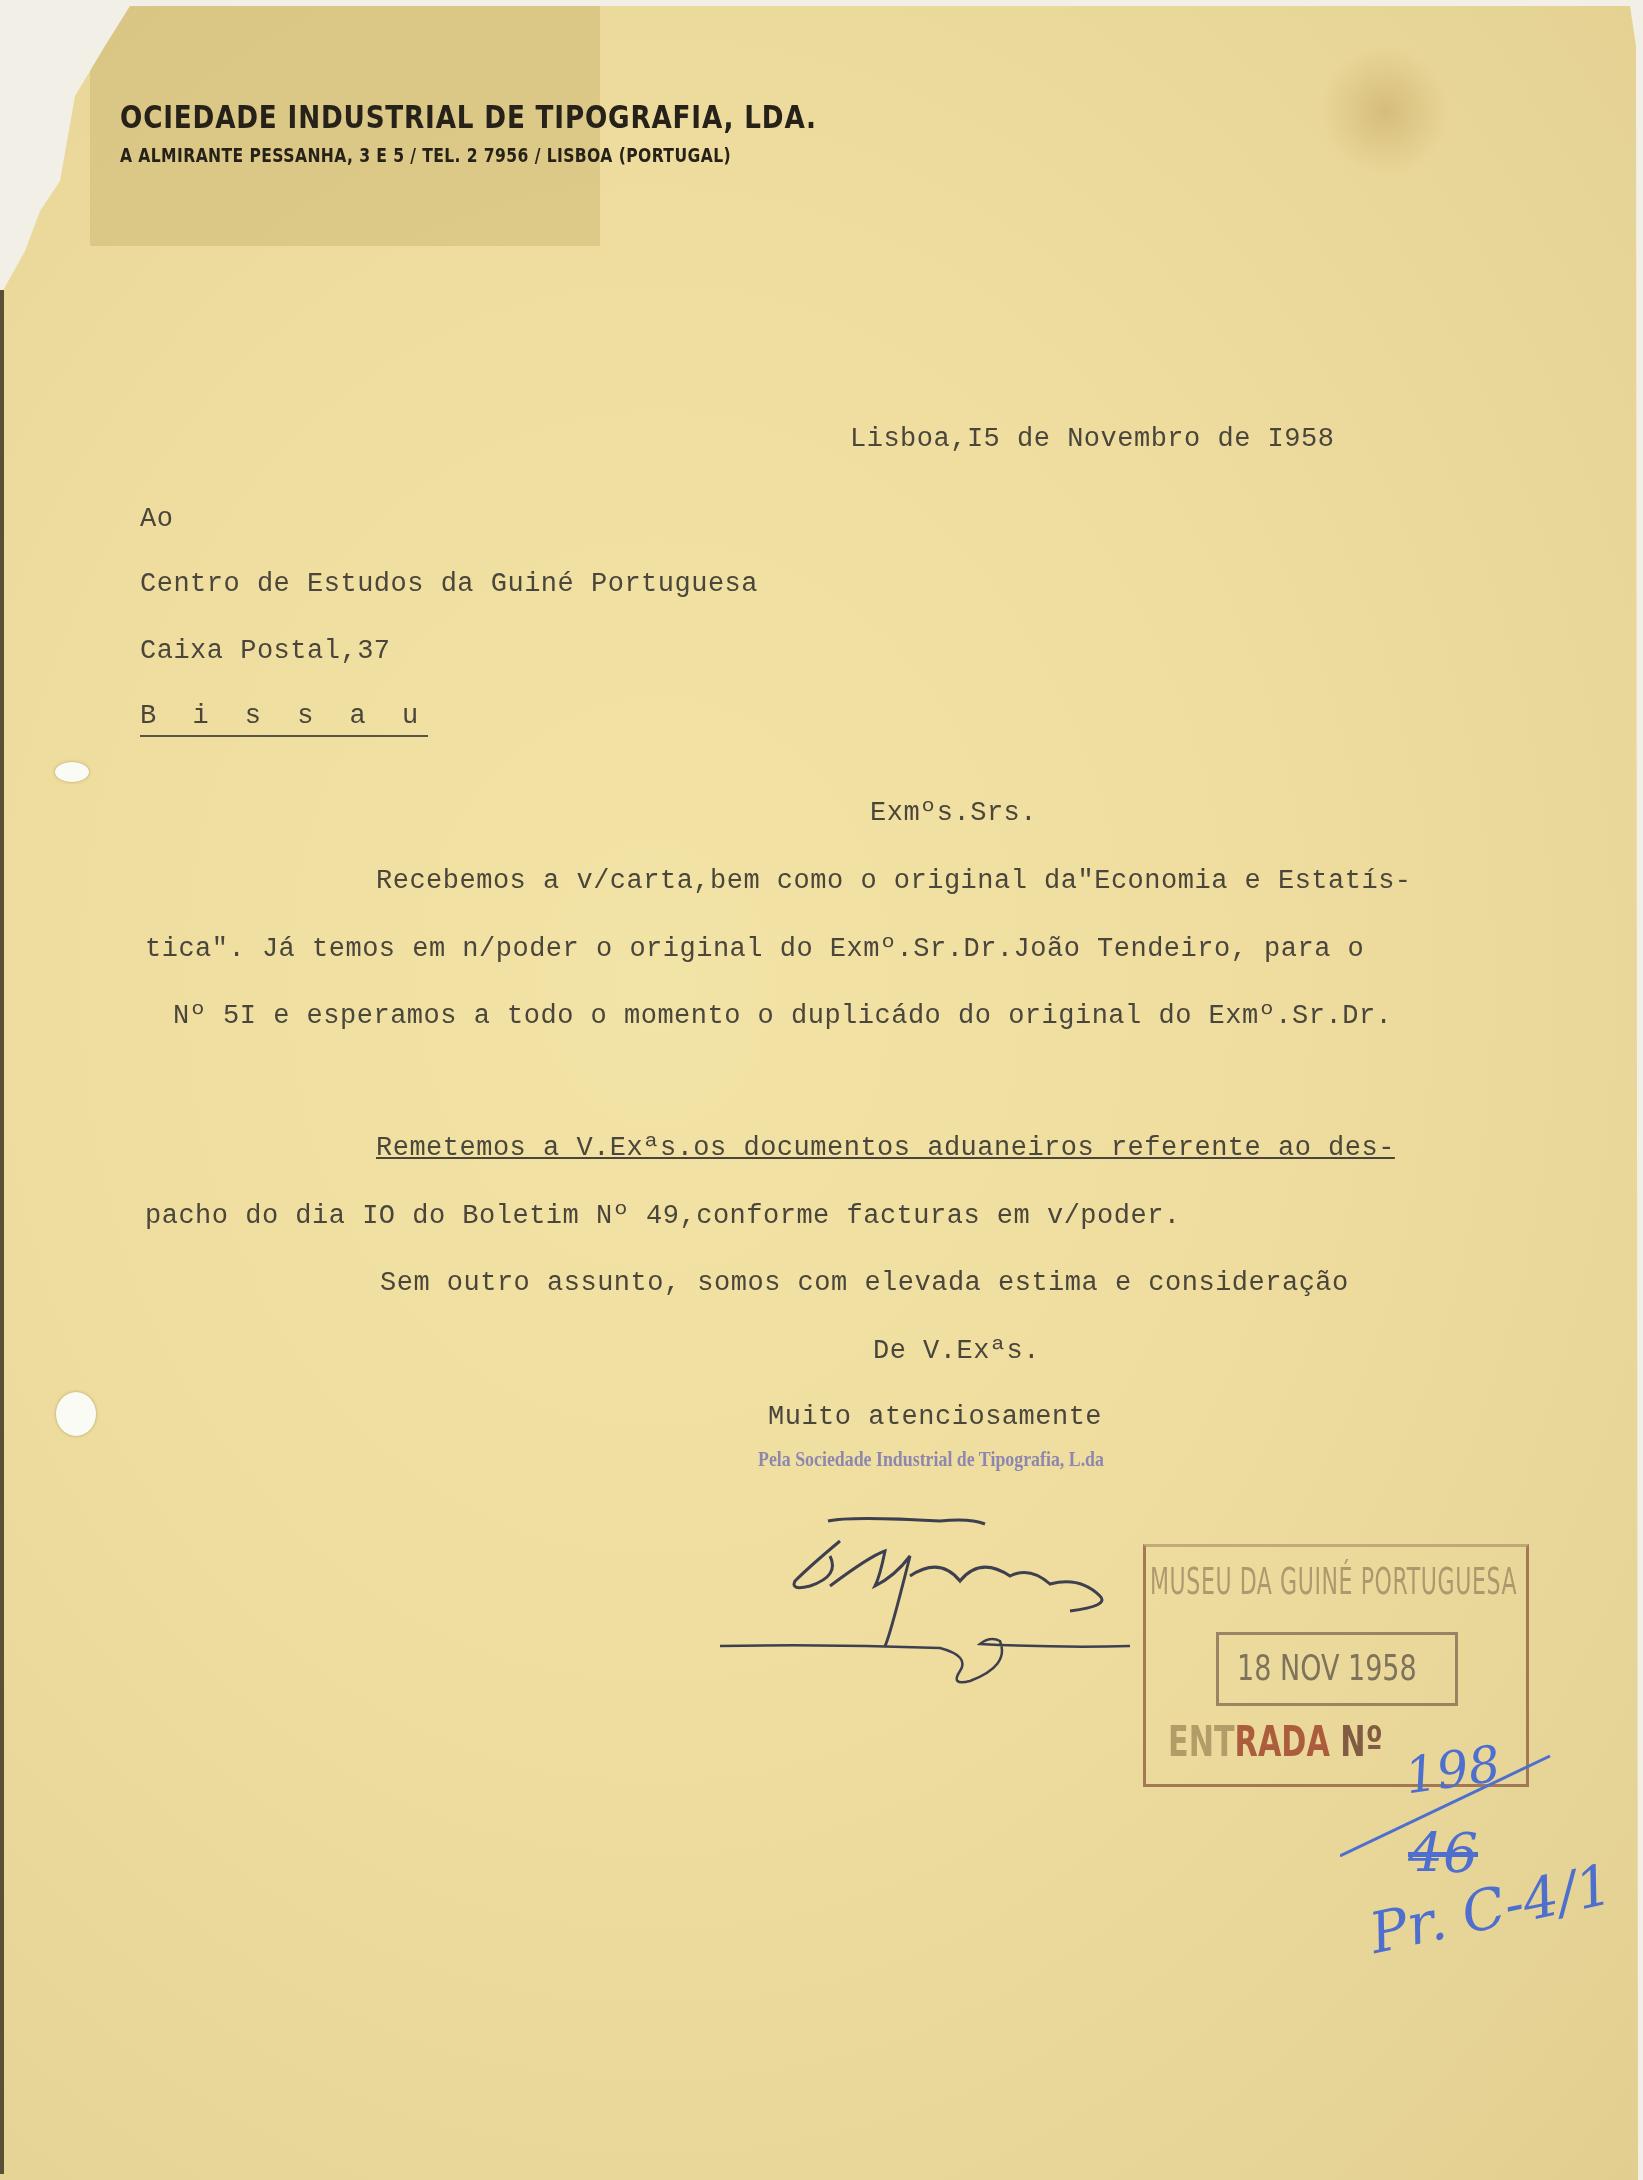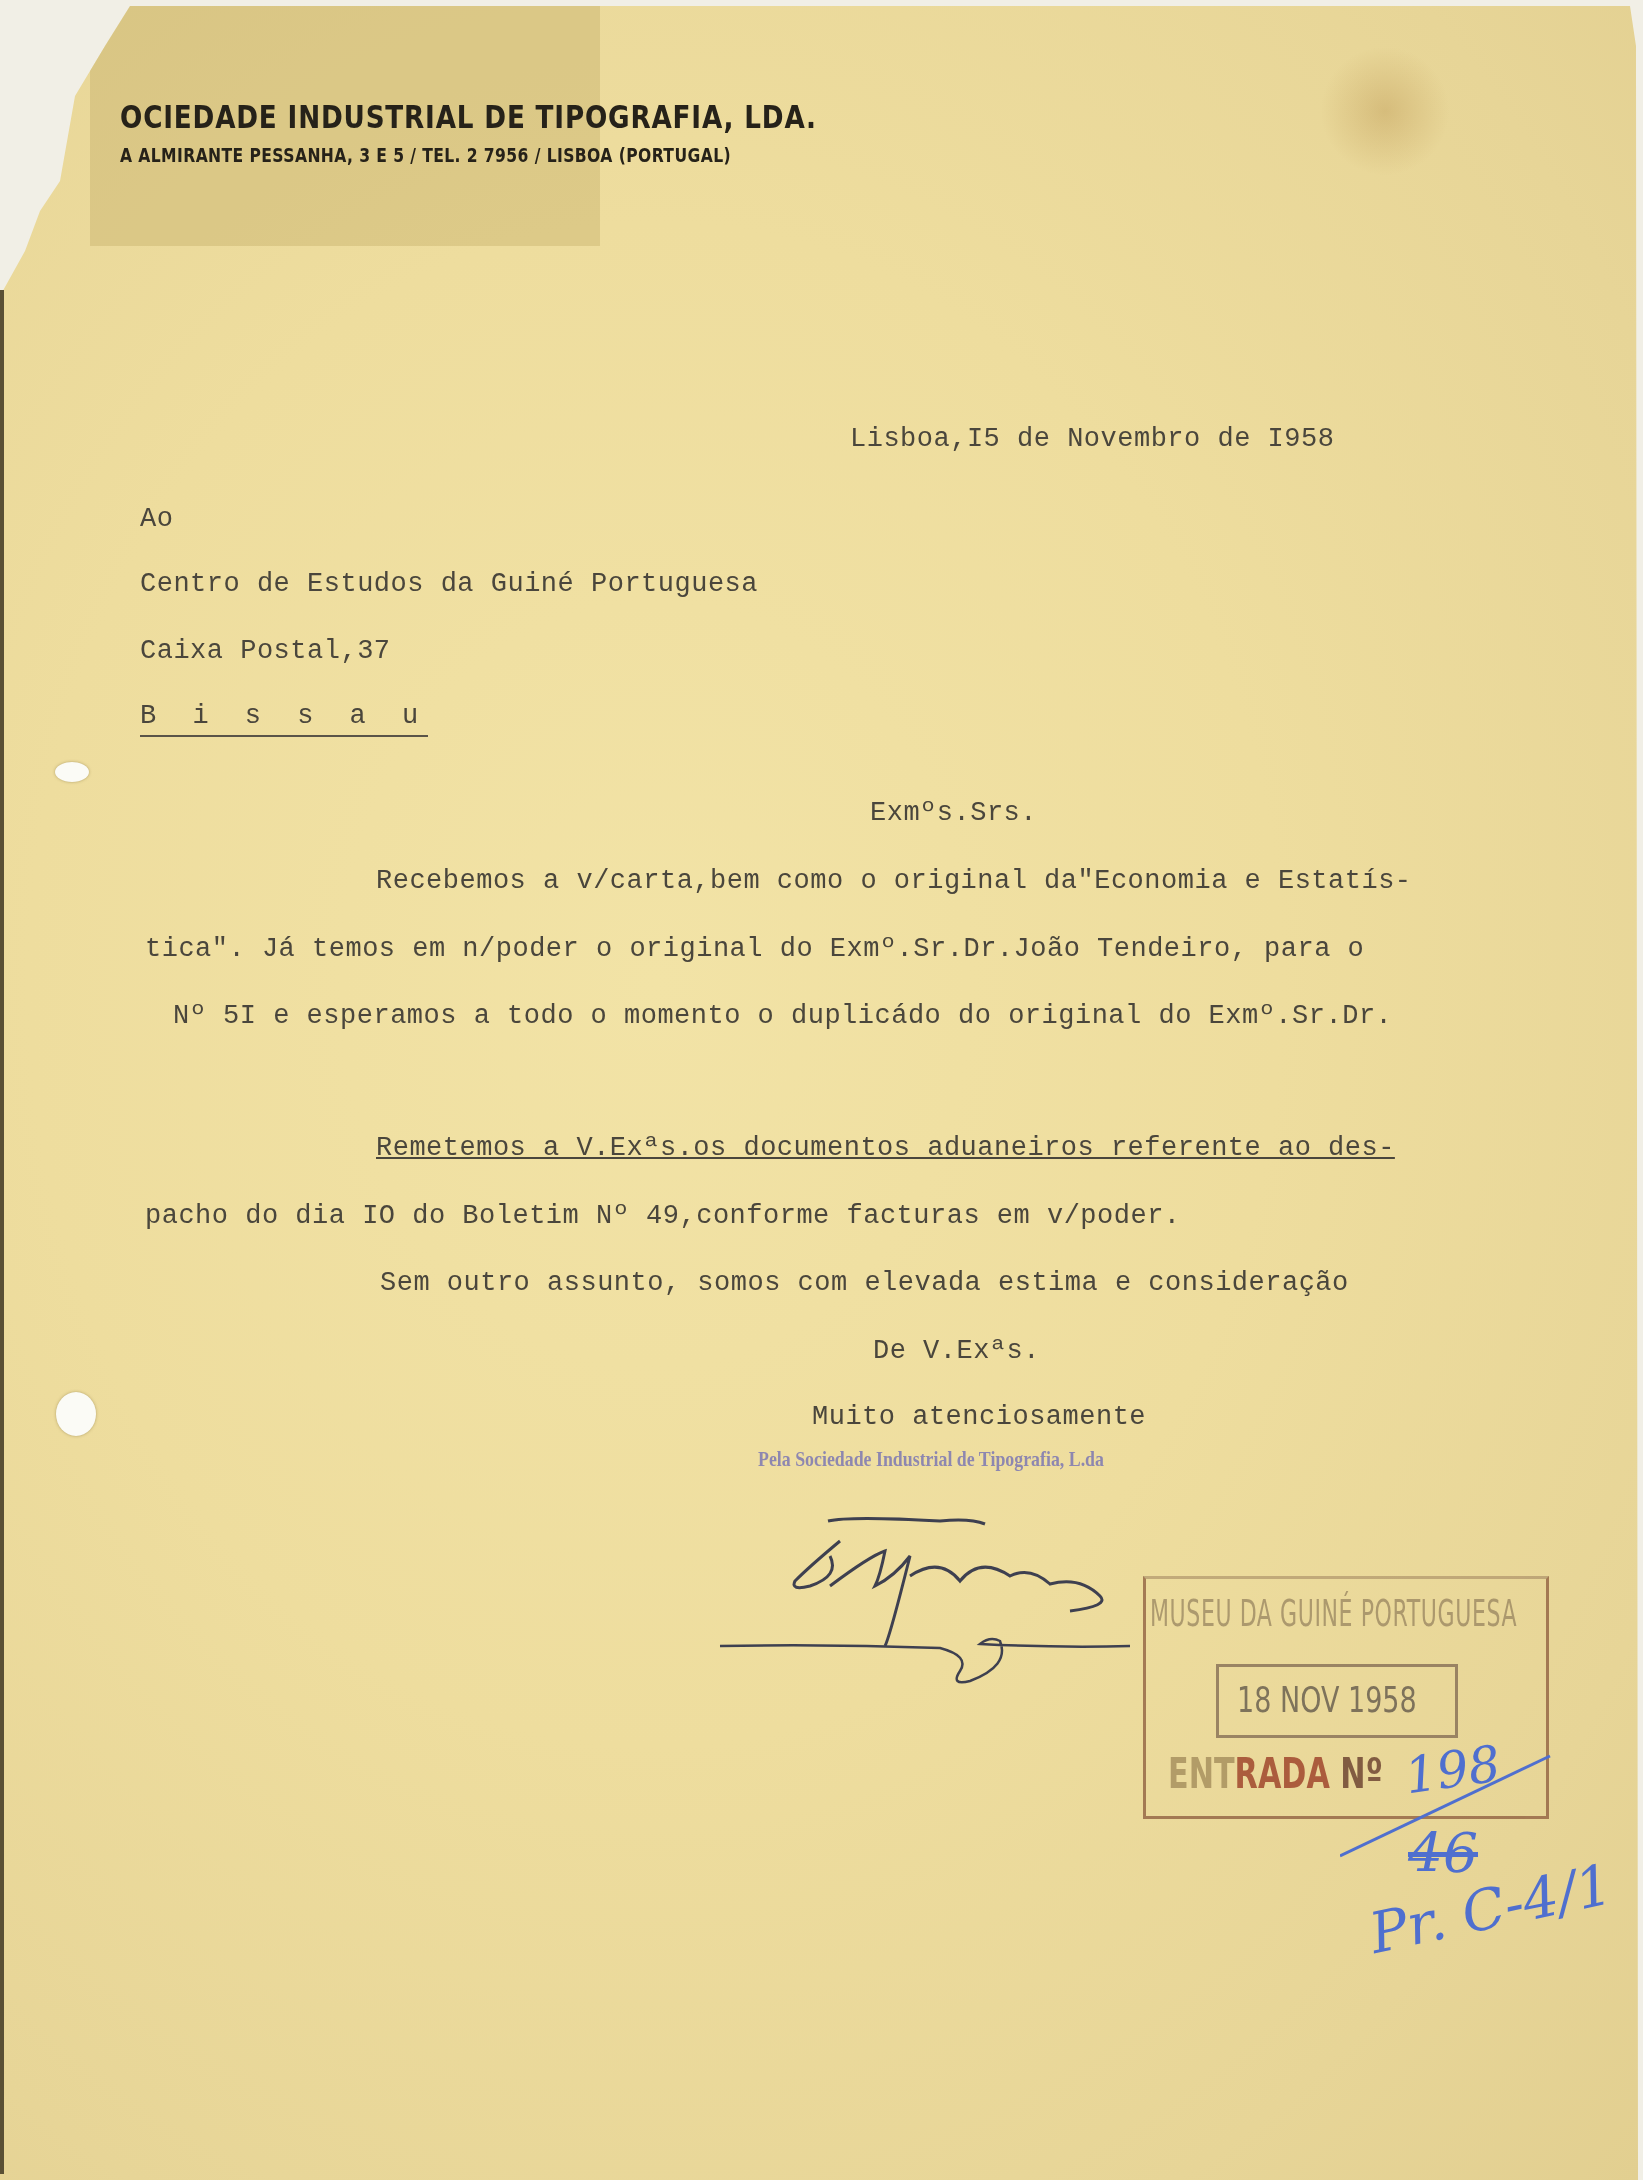--- a/index.html
+++ b/index.html
@@ -44,22 +44,22 @@
   }
   .underline { border-bottom: 2px solid #5a5448; padding-bottom: 4px; letter-spacing: 10px; }
   .stamp-purple {
     position: absolute; left: 758px; top: 1441px; color: #7d78b3;
     font-family: "Liberation Serif", serif; font-weight: bold; font-size: 21px;
     white-space: nowrap; transform: scaleX(0.85); transform-origin: left top;
     opacity: 0.85;
   }
   .signature { position: absolute; left: 710px; top: 1490px; }
   .museum-stamp {
-    position: absolute; left: 1143px; top: 1570px; width: 380px; height: 237px;
-    border: 3px solid rgba(140, 90, 60, 0.75); border-top-color: rgba(140,110,80,0.45); padding-left: 20px;
+    position: absolute; left: 1143px; top: 1538px; width: 380px; height: 237px;
+    border: 3px solid rgba(140, 90, 60, 0.75); border-top-color: rgba(140,110,80,0.45);
   }
   .ms-title {
     position: absolute; left: 4px; top: 12px; font-family: "DejaVu Sans", sans-serif;
     font-size: 38px; color: rgba(130, 110, 80, 0.6); white-space: nowrap;
     transform: scaleX(0.58); transform-origin: left top; letter-spacing: 1px;
   }
   .ms-date-box {
     position: absolute; left: 70px; top: 85px; width: 236px; height: 68px;
     border: 3px solid rgba(120, 95, 75, 0.7);
   }
@@ -104,21 +104,21 @@
 
   <div class="typed" style="left:376px; top:860px;">Recebemos a v/carta,bem como o original da"Economia e Estatís-</div>
   <div class="typed" style="left:145px; top:928px;">tica". Já temos em n/poder o original do Exmº.Sr.Dr.João Tendeiro, para o</div>
   <div class="typed" style="left:145px; top:995px;margin-left:28px;">Nº 5I e esperamos a todo o momento o duplicádo do original do Exmº.Sr.Dr.</div>
 
   <div class="typed" style="left:376px; top:1127px;text-decoration:underline;">Remetemos a V.Exªs.os documentos aduaneiros referente ao des-</div>
   <div class="typed" style="left:145px; top:1195px;">pacho do dia IO do Boletim Nº 49,conforme facturas em v/poder.</div>
   <div class="typed" style="left:380px; top:1262px;">Sem outro assunto, somos com elevada estima e consideração</div>
 
   <div class="typed" style="left:873px; top:1330px;">De V.Exªs.</div>
-  <div class="typed" style="left:812px; top:1396px;">Muito atenciosamente</div>
+  <div class="typed" style="left:768px; top:1396px;">Muito atenciosamente</div>
 
   <div class="stamp-purple">Pela Sociedade Industrial de Tipografia, L.da</div>
 
   <svg class="signature" width="440" height="190" viewBox="0 0 440 190">
     <path d="M118 25 Q140 20 230 25 Q260 22 275 28" stroke="#3e4050" stroke-width="3" fill="none"></path>
     <path d="M130 45 Q100 70 85 85 Q80 95 100 90 Q130 80 120 60 M120 90 Q160 60 175 55 Q170 80 165 90 Q185 80 200 60 Q180 140 175 150 M200 80 Q230 60 250 85 Q270 60 300 80 Q320 70 340 88 Q370 80 390 100 Q400 110 360 115" stroke="#3e4050" stroke-width="3" fill="none"></path>
     <path d="M10 150 Q120 148 230 152 Q260 160 250 175 Q240 190 260 185 Q300 170 290 145 Q280 140 270 148 Q350 152 420 150" stroke="#3e4050" stroke-width="2.5" fill="none"></path>
   </svg>
 
   <div class="museum-stamp">

